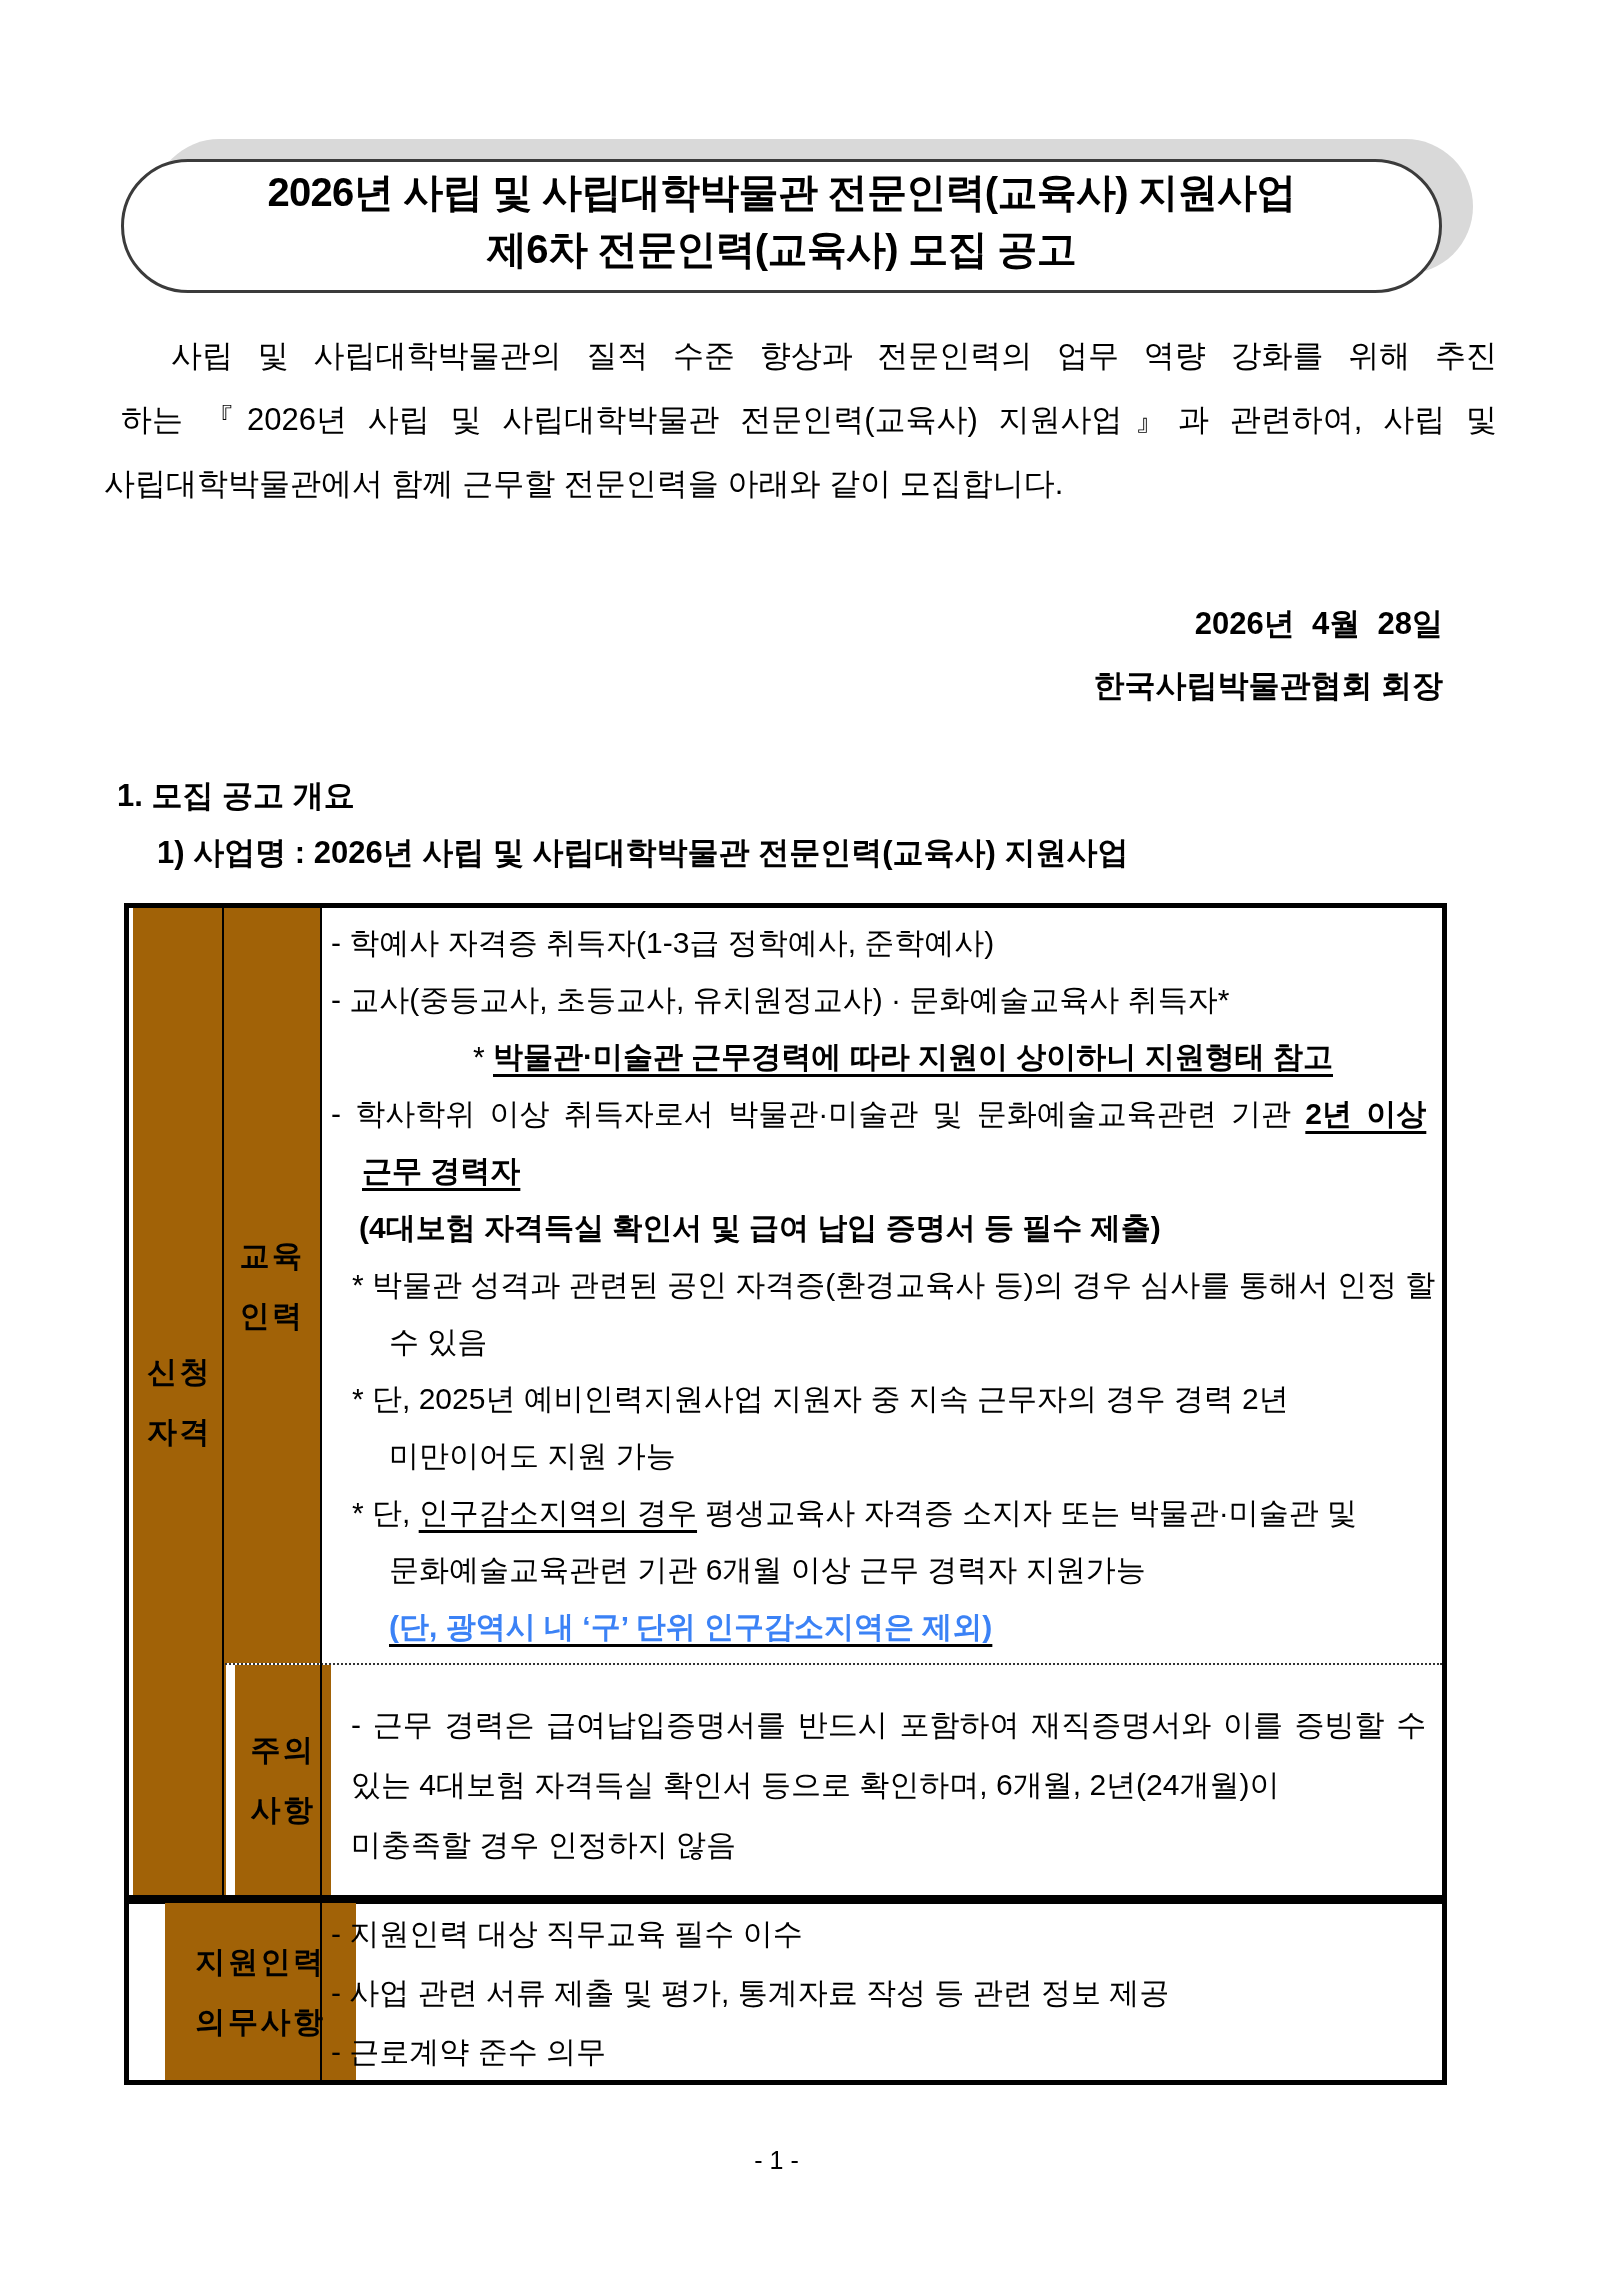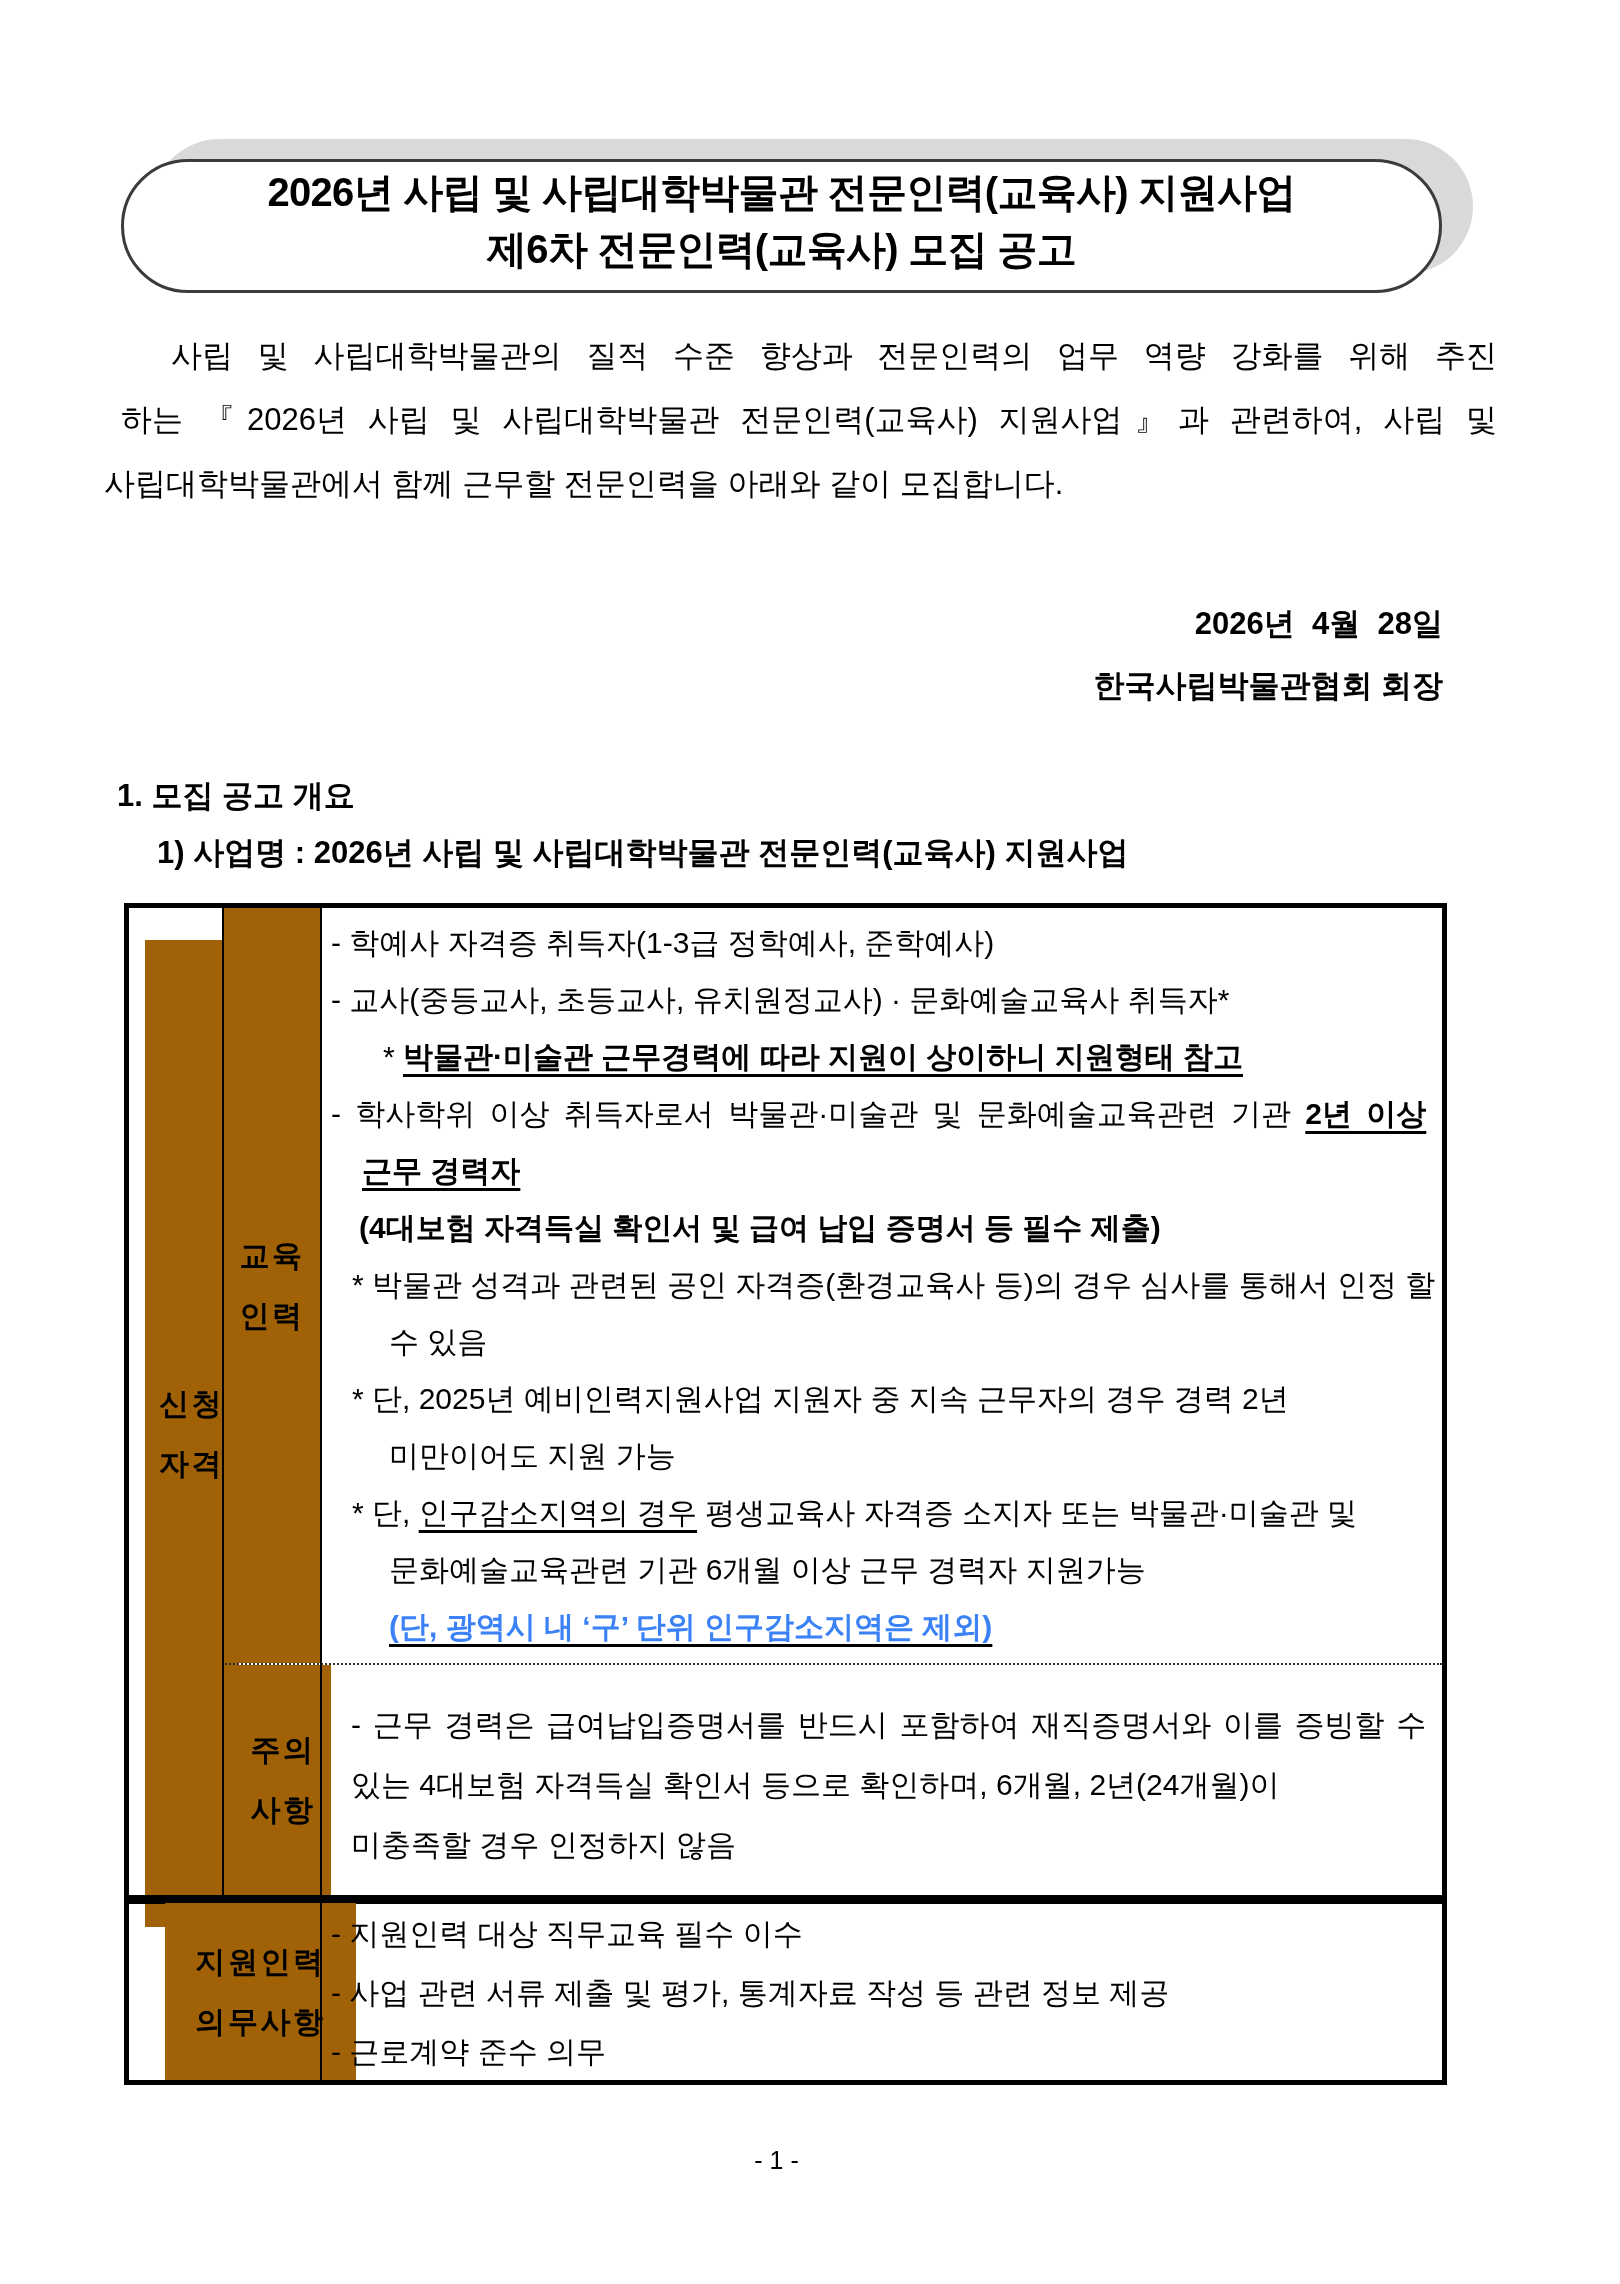--- a/index.html
+++ b/index.html
@@ -42,38 +42,38 @@
     border:5.2px solid #000;box-sizing:border-box;background:#fff;
   }
   .cell{position:absolute;box-sizing:border-box;overflow:hidden;}
   .gray{background:#a16207;}
   .hdr{display:flex;flex-direction:column;justify-content:center;align-items:center;text-align:center;}
   .hdr-line{font-size:30px;font-weight:bold;line-height:60px;letter-spacing:2.6px;white-space:nowrap;}
   .v1{left:93px;top:0;width:2px;height:987px;background:#000;}
   .v2{left:191px;top:0;width:2px;height:1172px;background:#000;}
   .dashed{left:93px;top:755px;width:1220px;height:0;border-top:2px dotted #333;}
   .thick{left:0;top:987px;width:1313px;height:8.5px;background:#000;}
-  .c1{left:16px;top:0;width:93px;height:987px;margin-top:32px;}
+  .c1{left:4px;top:0;width:93px;height:987px;}
   .c2a{left:95px;top:0;width:96px;height:755px;}
   .c2b{left:106px;top:757px;width:96px;height:230px;}
   .c3{left:0;top:995px;width:191px;height:177px;margin-left:36px;}
   .ca{left:193px;top:0;width:1120px;height:755px;padding-top:5.9px;}
   .cb{left:193px;top:757px;width:1120px;height:230px;padding-top:30px;}
   .cc{left:193px;top:995px;width:1120px;height:177px;padding-top:1.3px;}
 
   .tline{font-size:30px;line-height:57px;height:57px;white-space:nowrap;overflow:hidden;}
   .cb .tline{line-height:60px;height:60px;padding-left:29px;}
   .cc .tline{line-height:59px;height:59px;}
   .jl{white-space:normal;text-align:justify;text-align-last:justify;padding-right:15.7px;}
   .pl14{padding-left:9px;}
   .pl46{padding-left:30px;}
   .pl56{padding-left:37px;}
   .pl62{padding-left:40px;}
   .pl68{padding-left:44px;}
-  .pl78{padding-left:61px;}
+  .pl78{padding-left:42px;text-align:center;}
   .pl102{padding-left:67px;}
   .b{font-weight:bold;}
   .u{text-decoration:underline;text-decoration-thickness:2.6px;text-underline-offset:6.5px;}
   .blue{
     color:#3b82f6;font-weight:bold;
     text-decoration:underline;text-decoration-thickness:2.6px;
     text-underline-offset:6.5px;text-decoration-color:#000;
   }
 
   .footer{left:0;top:2146px;width:1553px;text-align:center;font-size:25px;line-height:29px;white-space:pre;}

